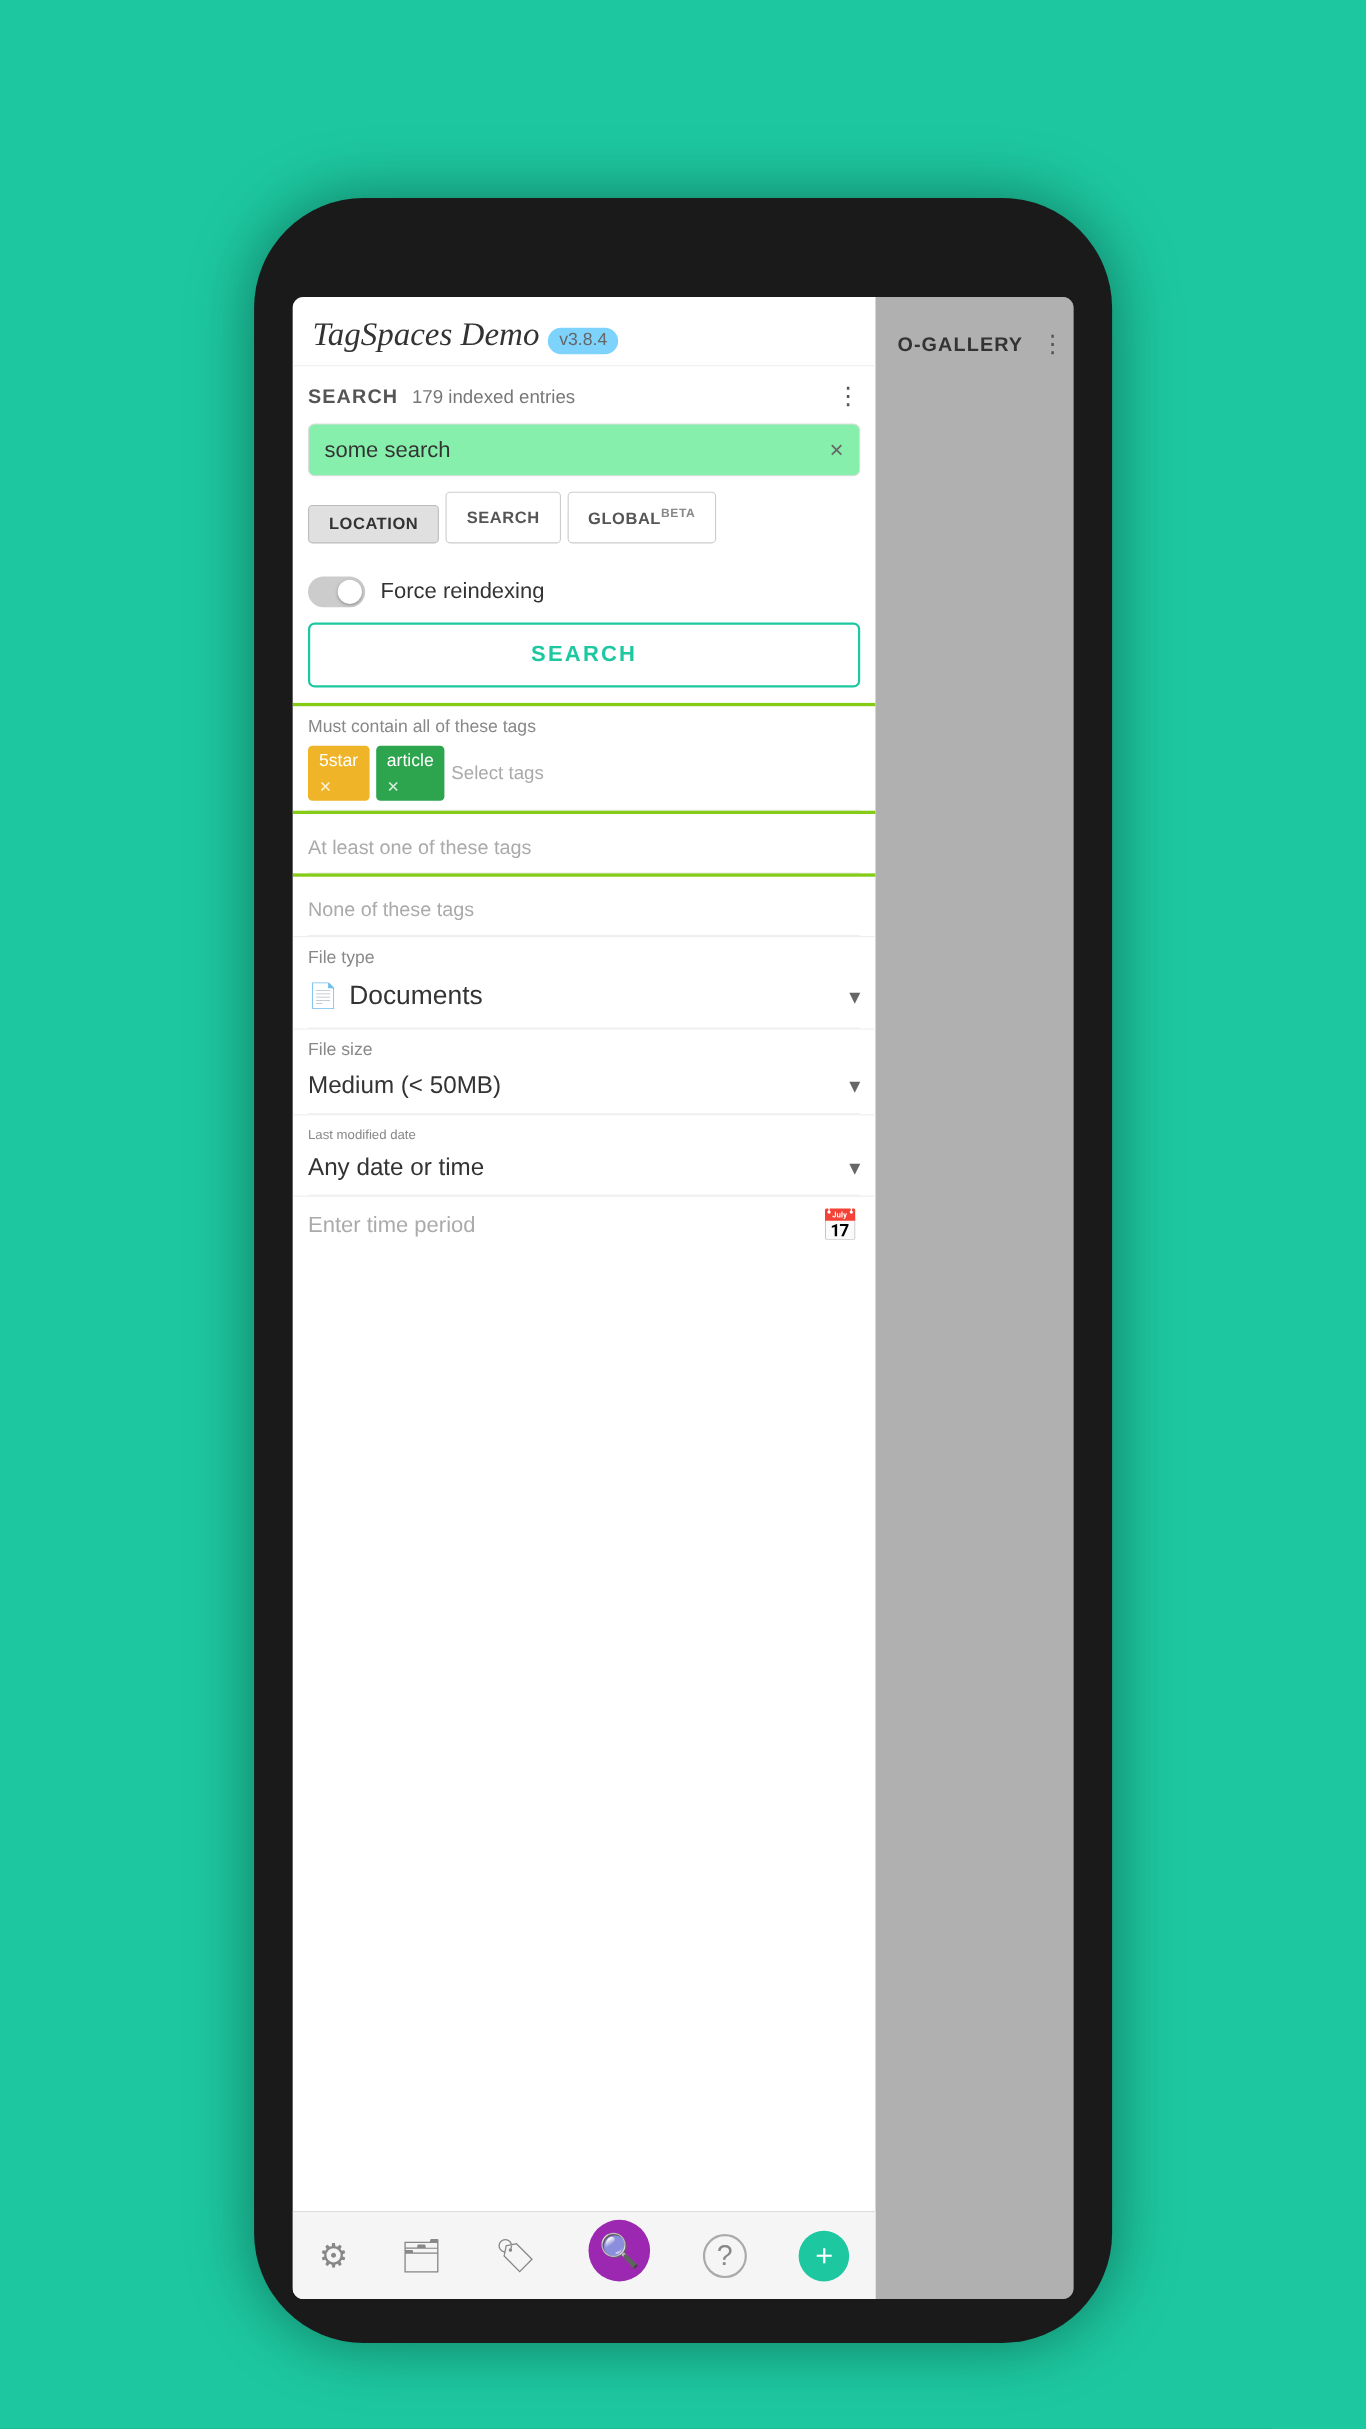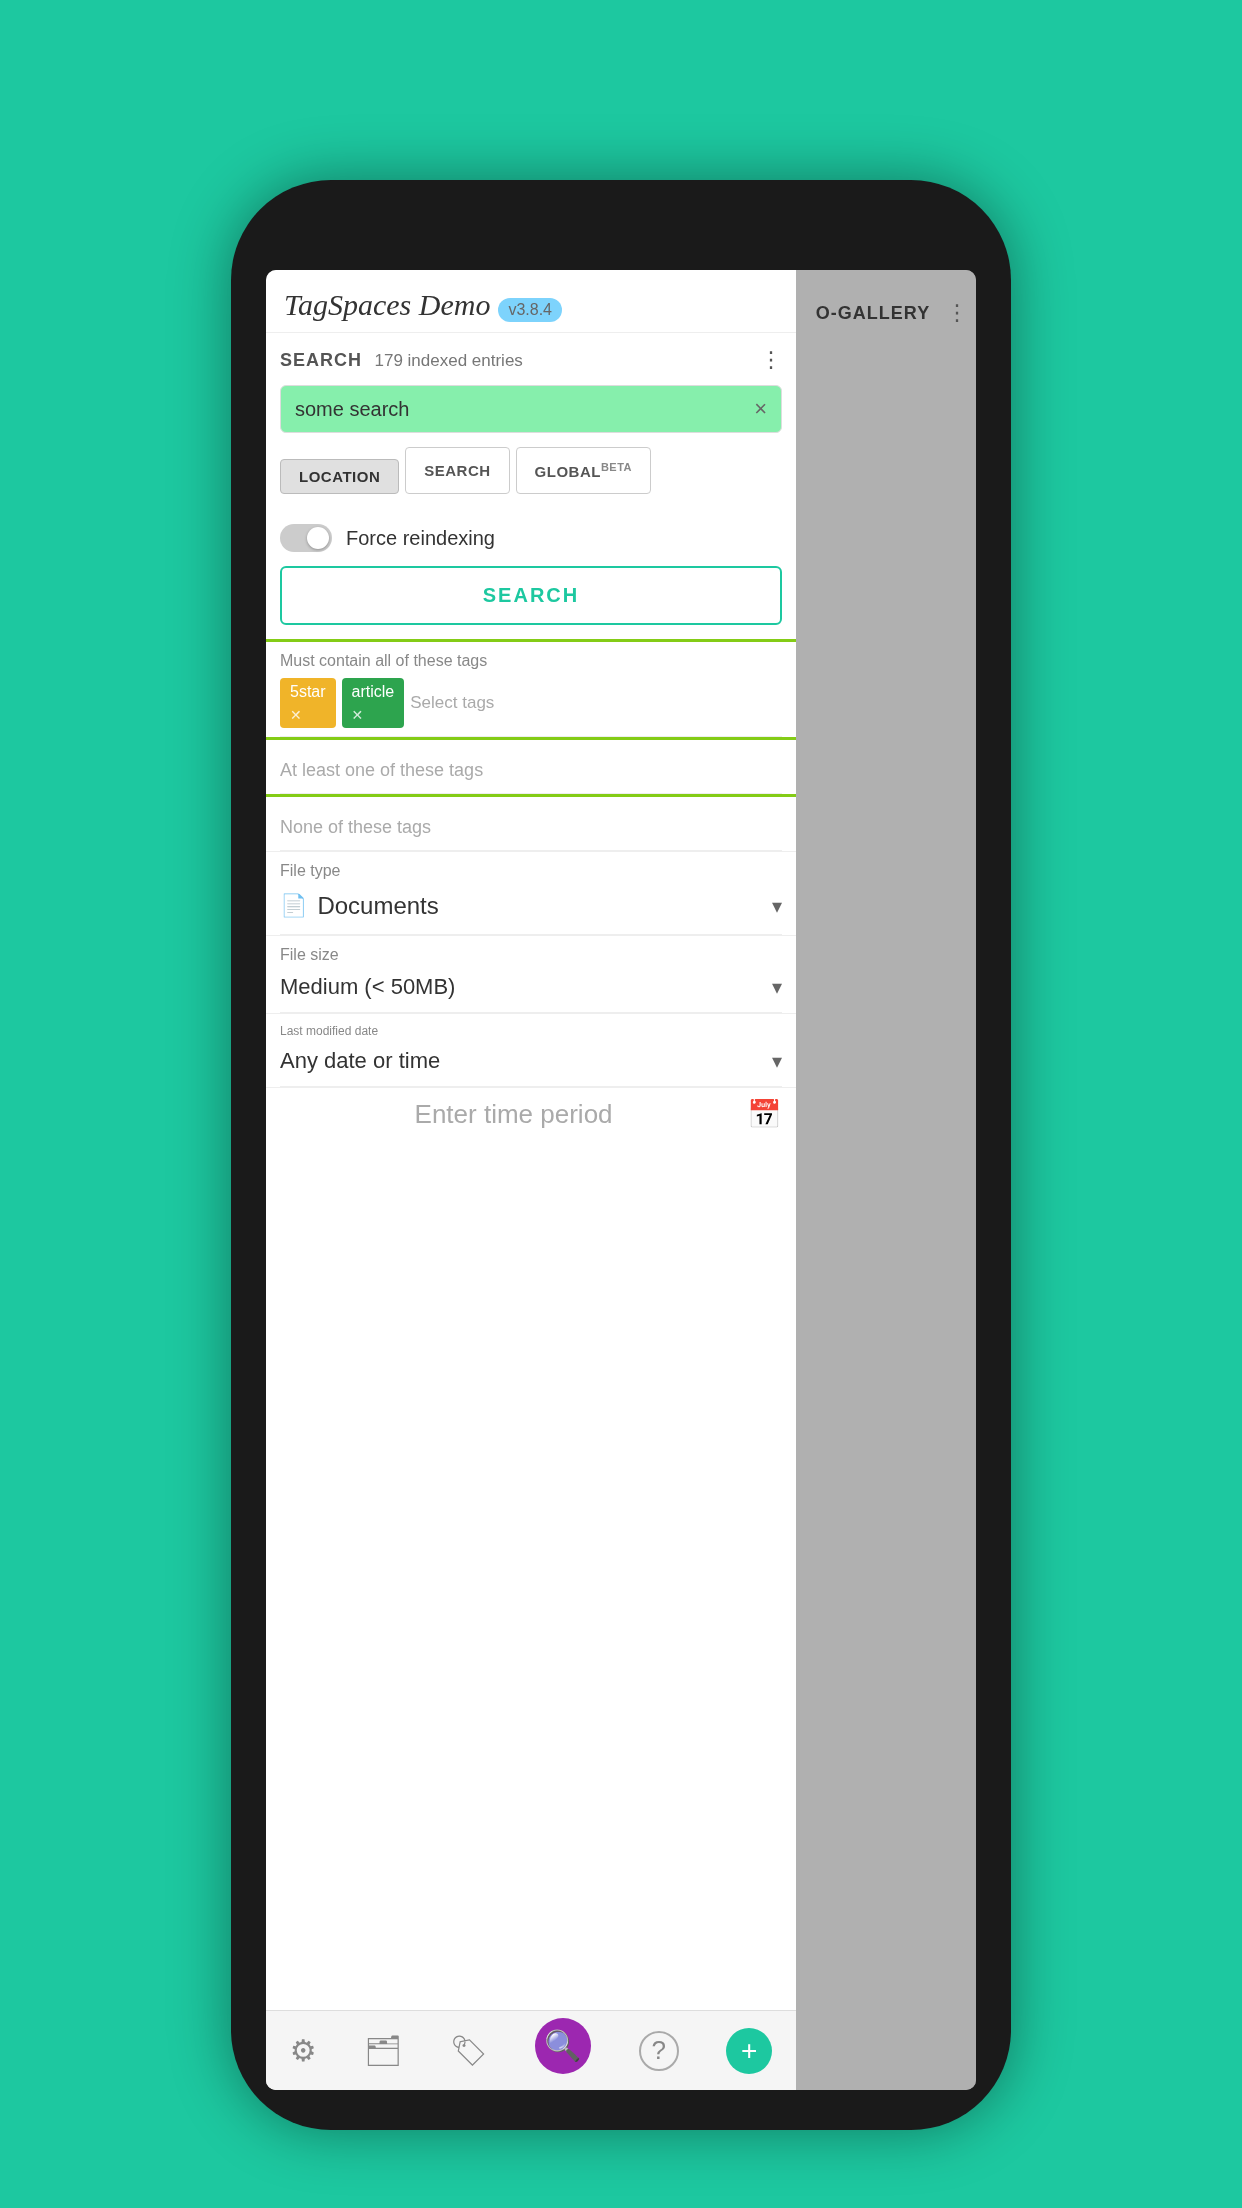--- a/index.html
+++ b/index.html
@@ -401,23 +401,22 @@
       border-top: 1px solid #eee;
     }
 
     .timeperiod-row {
       display: flex;
       align-items: center;
     }
 
     .timeperiod-placeholder {
       flex: 1;
-      font-size: 26px;
+      font-size: 20px;
       color: #aaa;
-      text-align: center;
     }
 
     .calendar-icon {
       font-size: 28px;
       color: #555;
     }
 
     
     .bottom-nav {
       position: absolute;

